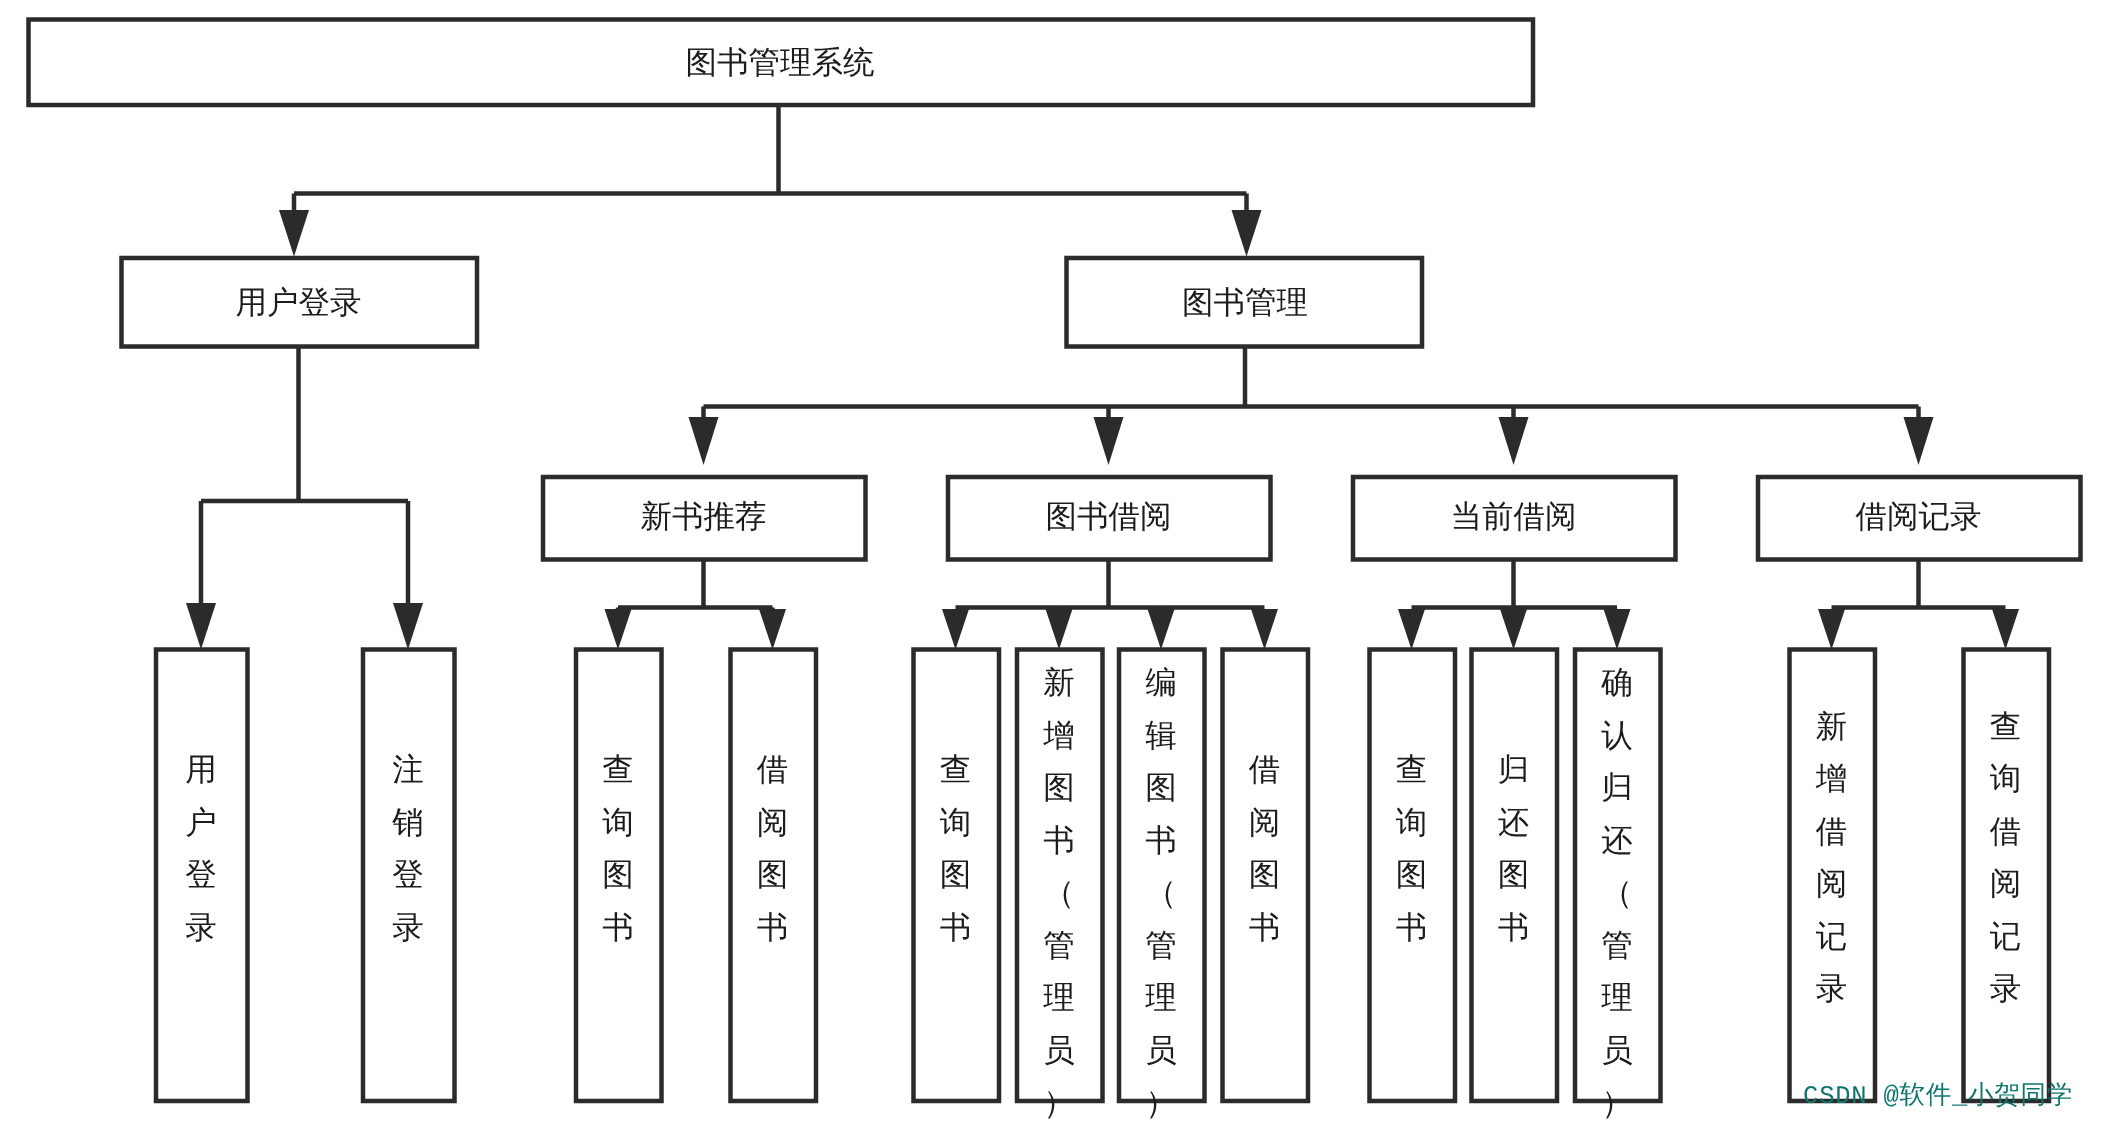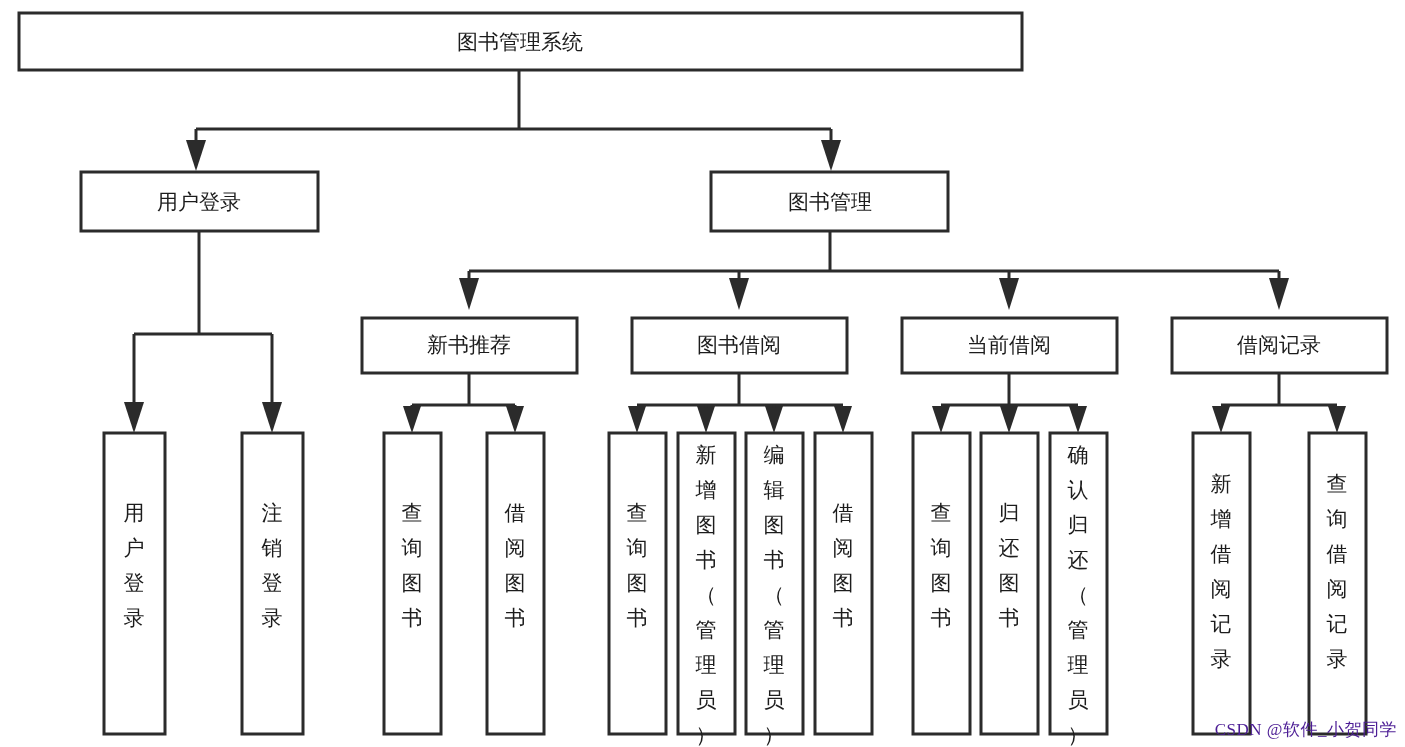--- a/index.html
+++ b/index.html
@@ -50,25 +50,25 @@
     dominant-baseline: middle;
   }
   .node-label-v {
     font-family: "Liberation Sans", "DejaVu Sans", sans-serif;
     font-size: 21px;
     fill: #1c1c1c;
     text-anchor: middle;
   }
   .watermark {
     position: absolute;
-    right: 8px;
+    right: 23px;
     bottom: 6px;
-    font-family: Liberation Serif, serif;
+    font-family: Liberation Mono, monospace;
     font-size: 17px;
-    color: #4c1d95;
+    color: #0f766e;
     letter-spacing: 0.5px;
     white-space: nowrap;
     user-select: none;
   }
 </style>
 </head>
 <body>
 
 <div id="diagram-root">
 

